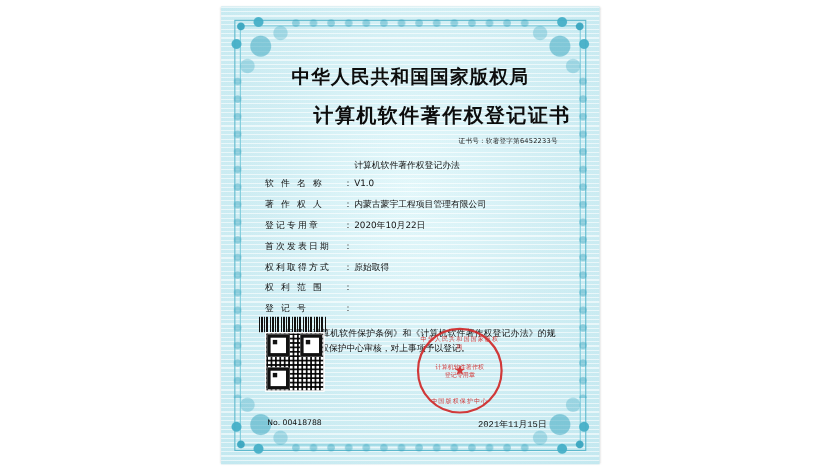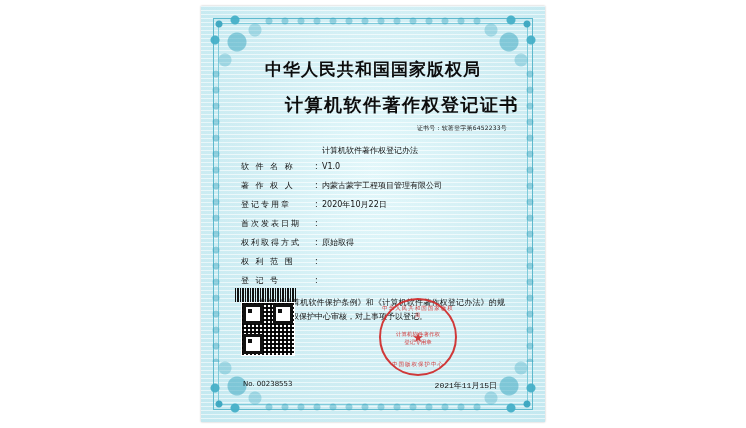--- a/index.html
+++ b/index.html
@@ -379,19 +379,19 @@
         <div class="seal">
           <div class="arc-top">中华人民共和国国家版权局</div>
           <div class="star">★</div>
           <div class="mid">
             <span>计算机软件著作权</span><br>
             <span>登记专用章</span>
           </div>
           <div class="arc-bottom">中国版权保护中心</div>
         </div>
 
-        <div class="serial">No. 00238553</div>
+        <div class="serial">No. 00418788</div>
         <div class="issue-date">2021年11月15日</div>
       </div>
 
     </div>
   </div>
 </div>
 
 </body></html>

